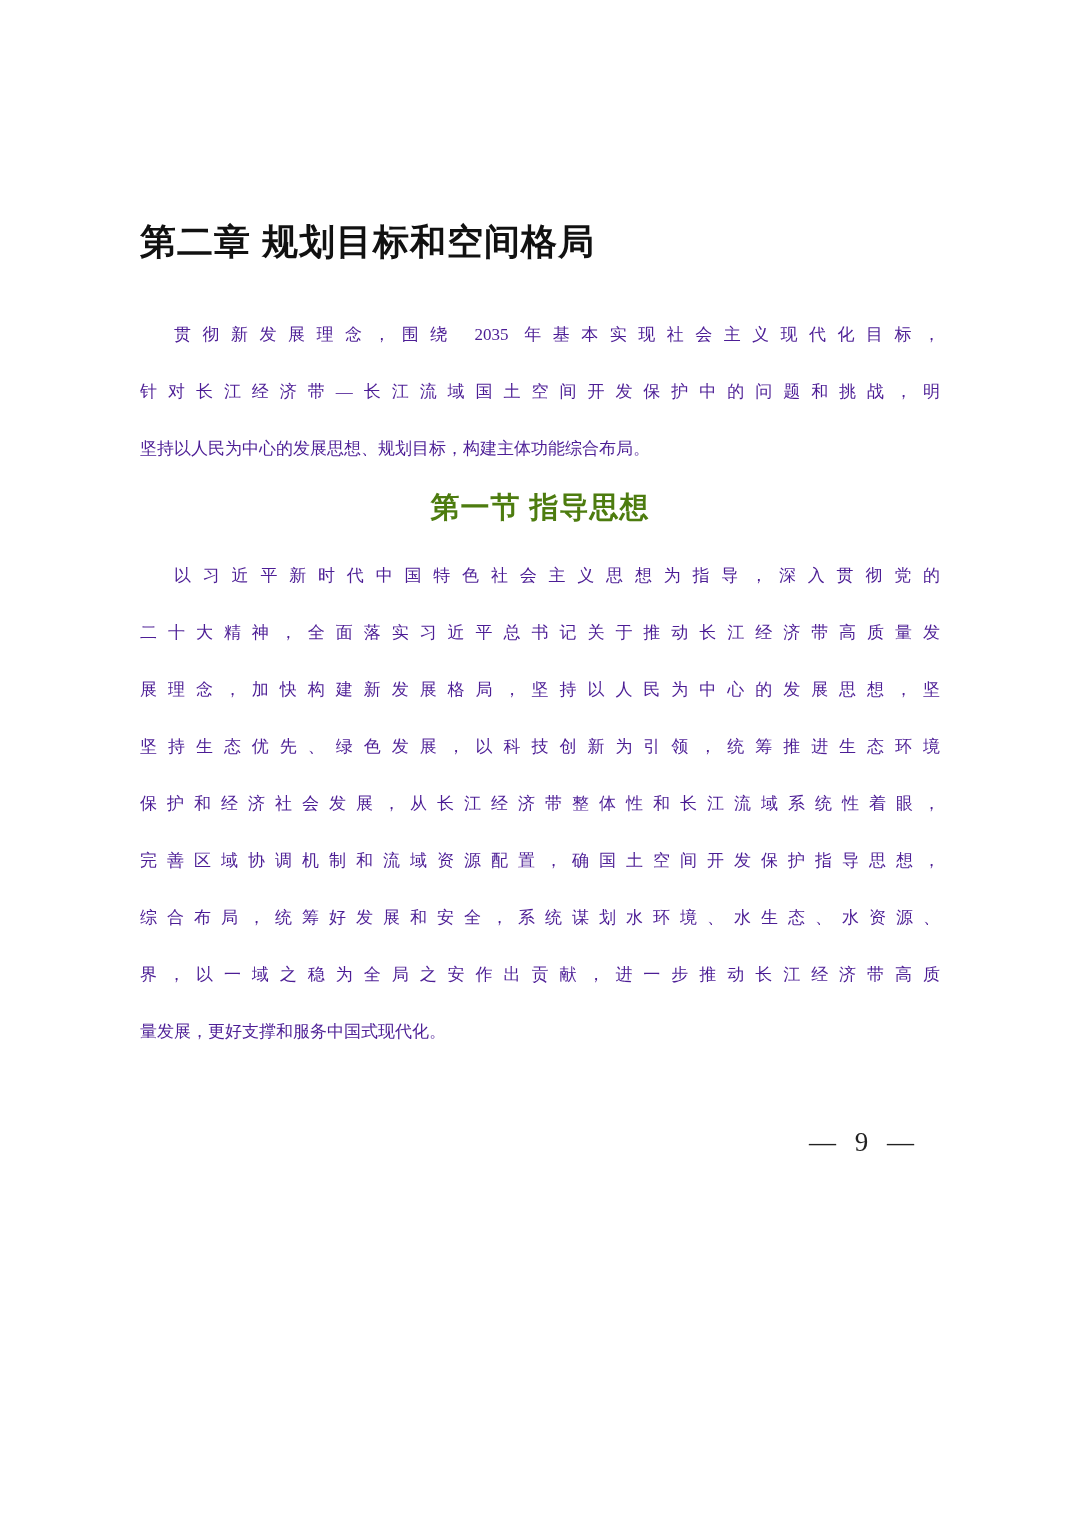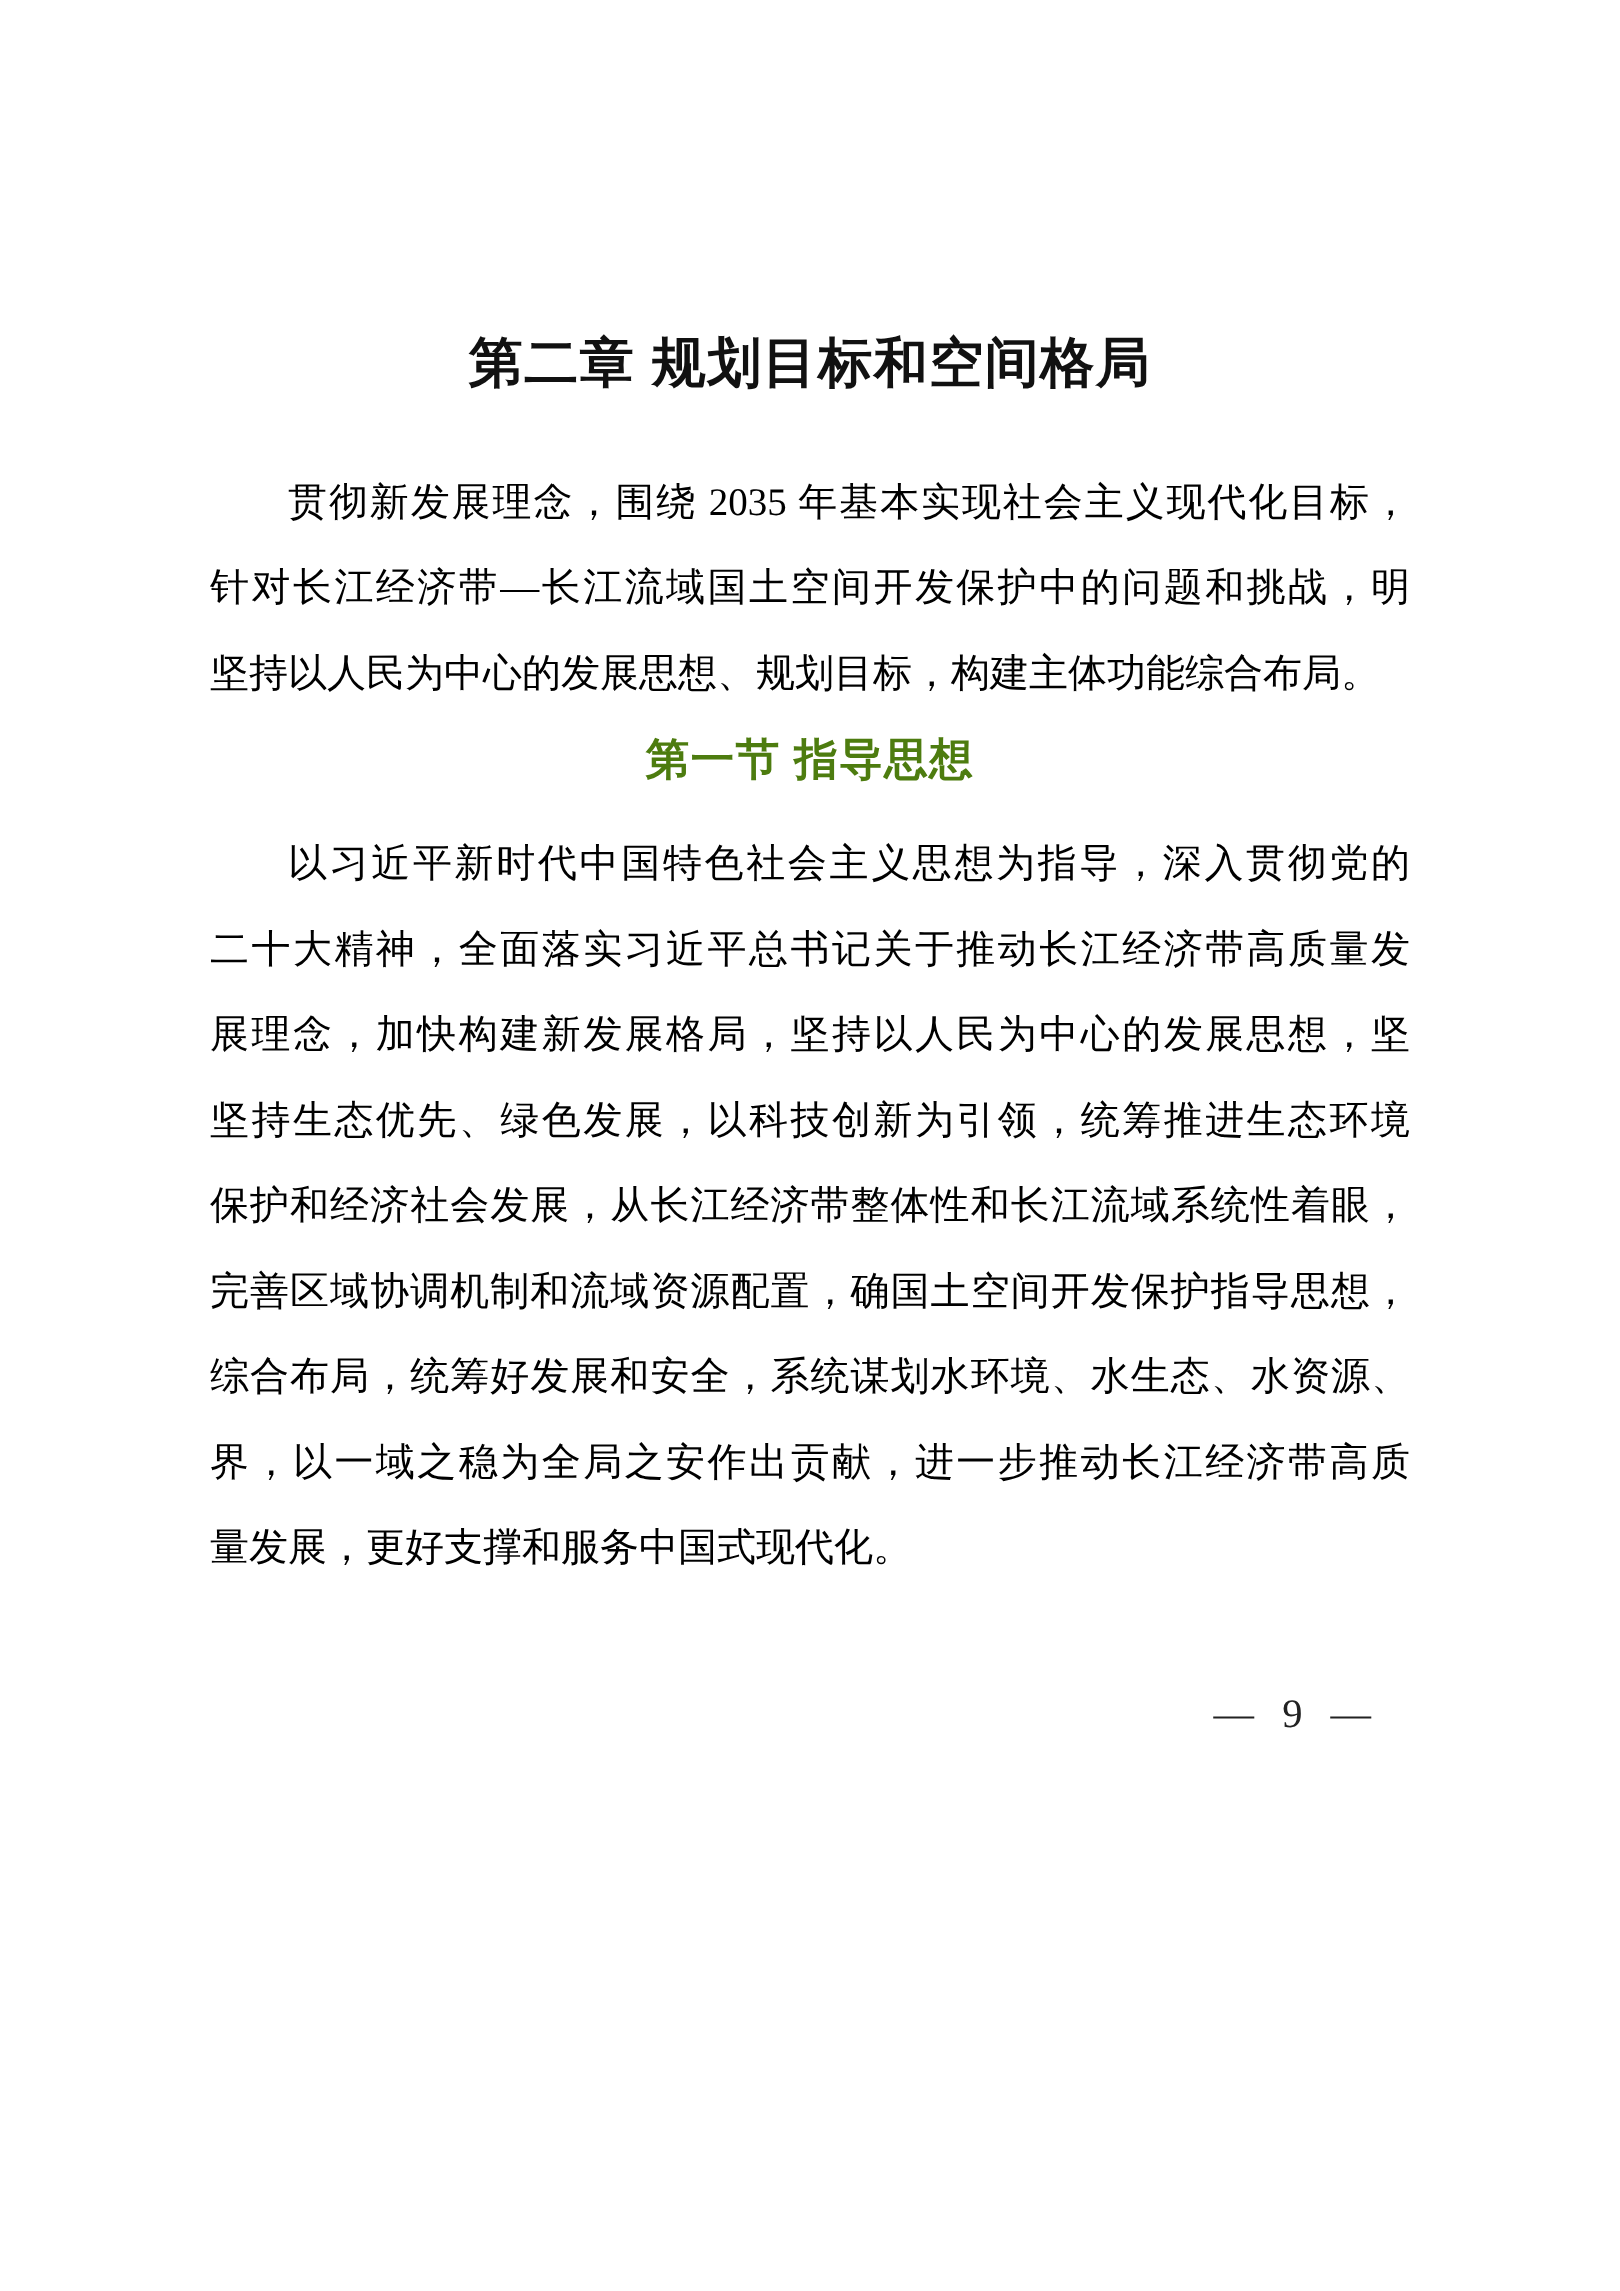--- a/index.html
+++ b/index.html
@@ -16,21 +16,20 @@
   }
   .page {
     box-sizing: border-box;
     width: 1080px;
     height: 1527px;
     padding: 218px 140px 0 140px;
     background: #ffffff;
   }
   .chapter-title {
     margin: 0;
-    text-align: center;
     font-family: "Liberation Sans", "DejaVu Sans", sans-serif;
     font-weight: 700;
     font-size: 36px;
     line-height: 48px;
     color: #111111;
     letter-spacing: 1px;
   }
   .section-title {
     margin: 10px 0 0 0;
     text-align: center;
@@ -40,28 +39,28 @@
     line-height: 40px;
     color: #4d7c0f;
     letter-spacing: 1px;
   }
   .para {
     margin: 0;
   }
   .para-1 { margin-top: 40px; }
   .para-2 { margin-top: 20px; }
   .line {
-    font-size: 26px;
+    font-size: 17px;
     line-height: 57px;
     height: 57px;
     white-space: nowrap;
     text-align: justify;
     text-align-last: justify;
     text-justify: inter-character;
-    color: #000000;
+    color: #4c1d95;
   }
   .line.first { text-indent: 2em; }
   .line.last  { text-align-last: left; white-space: normal; }
   .page-number {
     margin-top: 62px;
     text-align: right;
     padding-right: 20px;
     font-size: 27px;
     line-height: 40px;
     letter-spacing: 6px;

